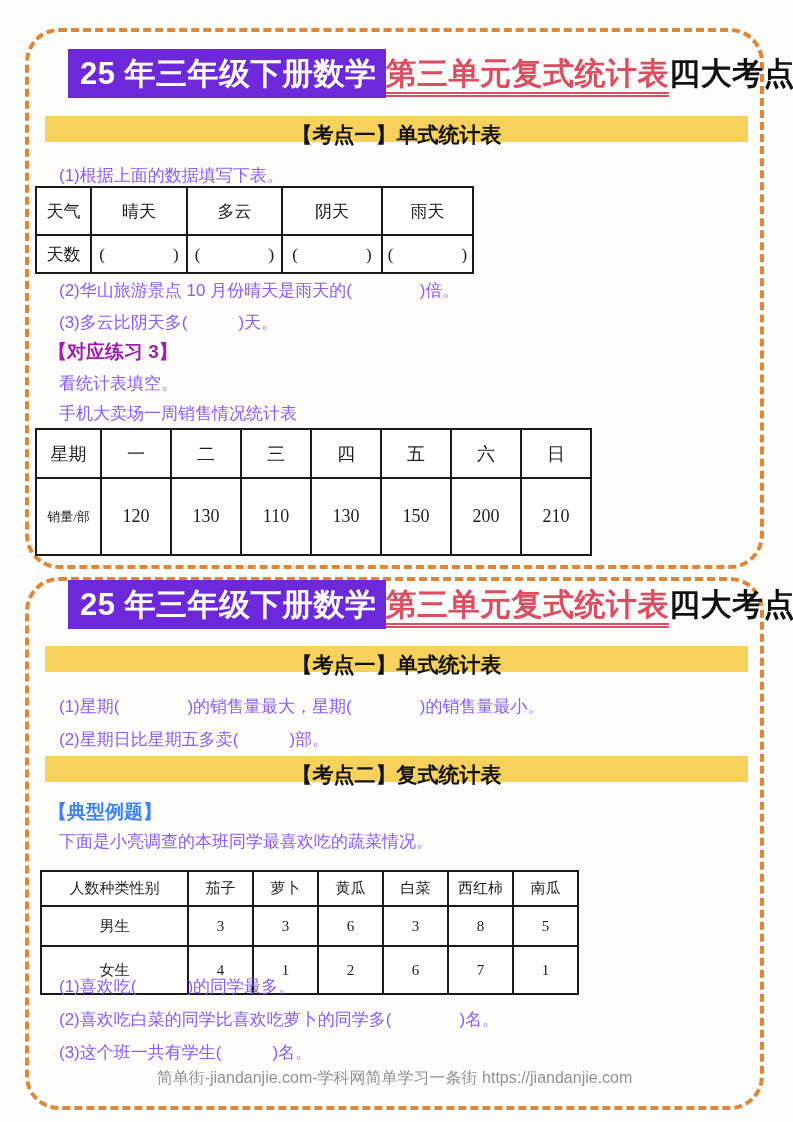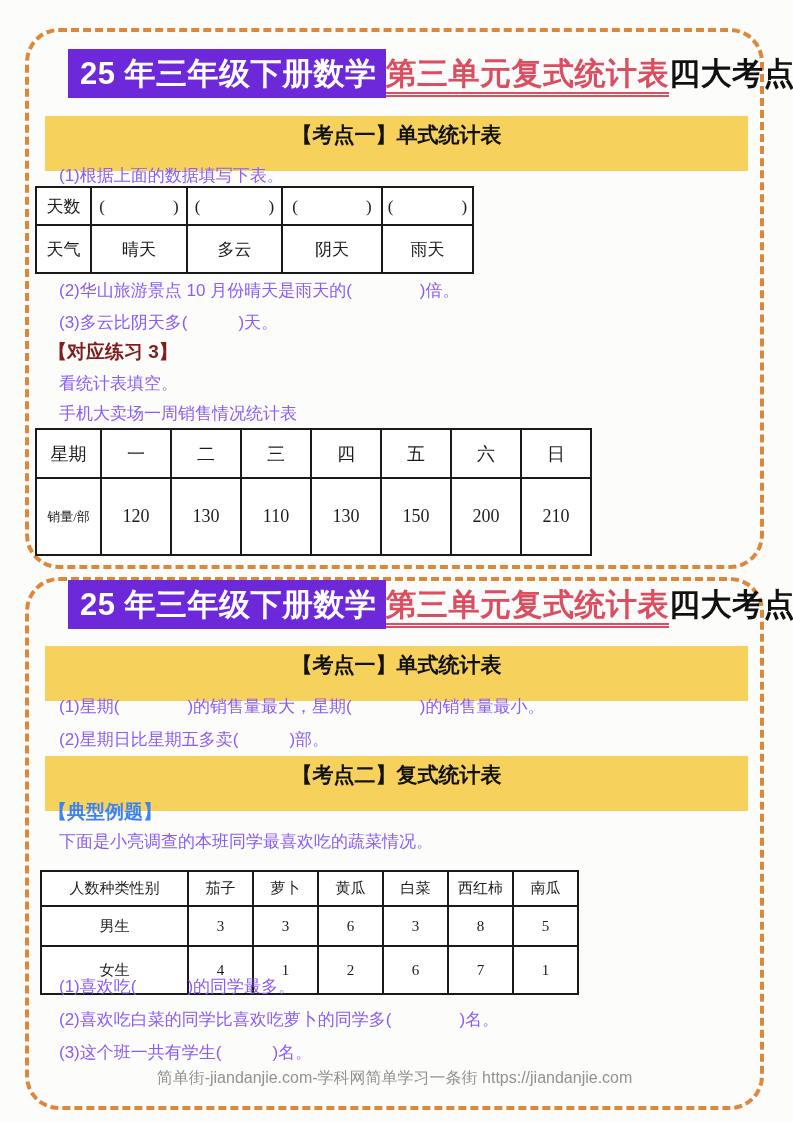--- a/index.html
+++ b/index.html
@@ -14,27 +14,27 @@
   }
   .card1 { top:28px;  height:541px; }
   .card2 { top:577px; height:533px; }
 
   .title { position:absolute; font-weight:bold; font-size:31px; line-height:34px;
            white-space:nowrap; letter-spacing:0.5px; }
   .t-hi  { background:#6d28d9; color:#ffffff; padding:7px 9px 7px 12px; }
   .t-red { color:#db4e61; border-bottom:5px double #db4e61; padding-bottom:1px; }
   .t-blk { color:#111111; }
 
-  .banner { position:absolute; left:45px; width:703px; height:55px;
+  .banner { position:absolute; left:45px; width:703px; height:26px;
             background:#f6d15c; color:#111111; font-weight:bold; font-size:21px;
             text-align:center; line-height:38px; }
 
   .q { position:absolute; left:59px; font-size:17px; white-space:pre; color:#8b5cf6; }
   .sub-orange { position:absolute; left:48px; font-size:19px; font-weight:bold;
-                color:#7f1d1d; white-space:pre; }
+                color:#a21caf; white-space:pre; }
   .sub-red { position:absolute; left:48px; font-size:19px; font-weight:bold;
              color:#3b82f6; white-space:pre; }
 
   table.tbl { position:absolute; border-collapse:collapse; table-layout:fixed;
               background:#ffffff; font-family:"Liberation Serif", serif; }
   table.tbl td { border:2px solid #1a1a1a; text-align:center; vertical-align:middle;
                  padding:0; overflow:hidden; white-space:pre; }
   .tbl1 td { font-size:17px; }
   .tbl2 td { font-size:18px; }
   .tbl2 td.small { font-size:13px; }
@@ -59,33 +59,33 @@
 
   <table class="tbl tbl1" style="left:35px; top:186px; width:437px;">
     <colgroup>
         <col style="width:55px">
         <col style="width:96px">
         <col style="width:95px">
         <col style="width:100px">
         <col style="width:91px">
       </colgroup>
     <tbody>
-        <tr style="height:38px;">
+        <tr style="height:48px;">
+      <td>天气</td>
+      <td>晴天</td>
+      <td>多云</td>
+      <td>阴天</td>
+      <td>雨天</td>
+    </tr>
+    <tr style="height:38px;">
       <td>天数</td>
       <td>(　　　　)</td>
       <td>(　　　　)</td>
       <td>(　　　　)</td>
       <td>(　　　　)</td>
-    </tr>
-    <tr style="height:48px;">
-      <td>天气</td>
-      <td>晴天</td>
-      <td>多云</td>
-      <td>阴天</td>
-      <td>雨天</td>
     </tr>
   </tbody>
     </table>
 
   <div class="q" style="top:279px;">(2)华山旅游景点 10 月份晴天是雨天的(　　　　)倍。</div>
   <div class="q" style="top:311px;">(3)多云比阴天多(　　　)天。</div>
 
   <div class="sub-orange" style="top:339px;">【对应练习 3】</div>
   <div class="q" style="top:372px;">看统计表填空。</div>
   <div class="q" style="top:402px;">手机大卖场一周销售情况统计表</div>

